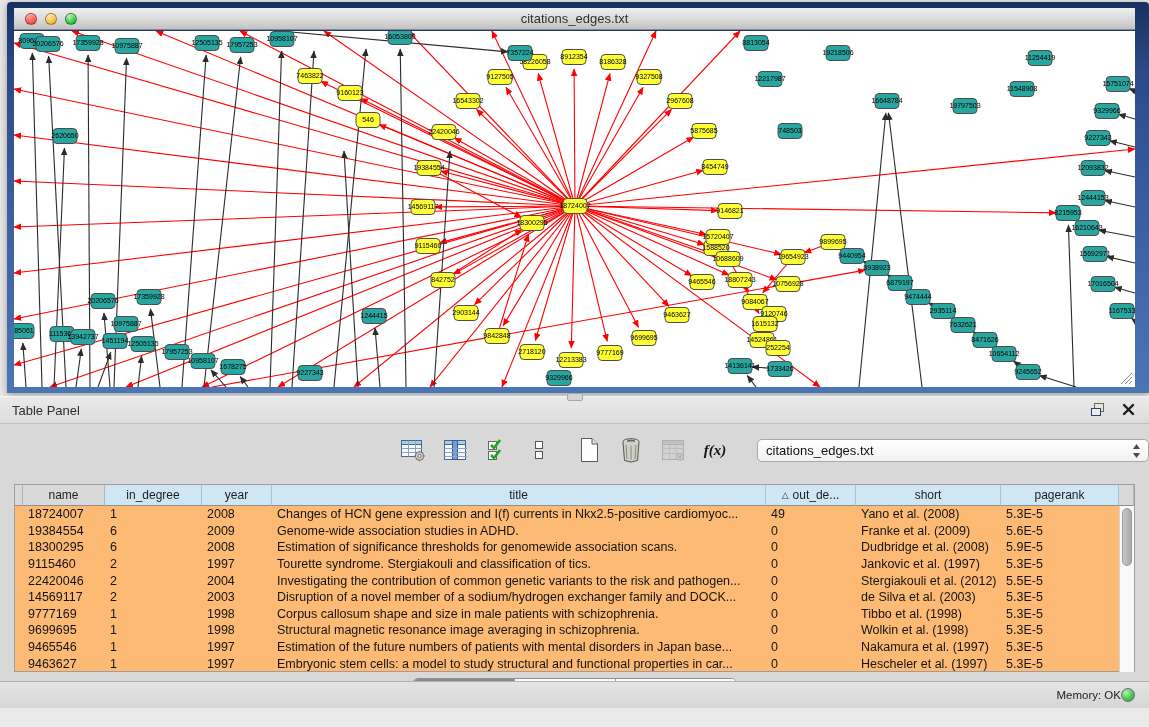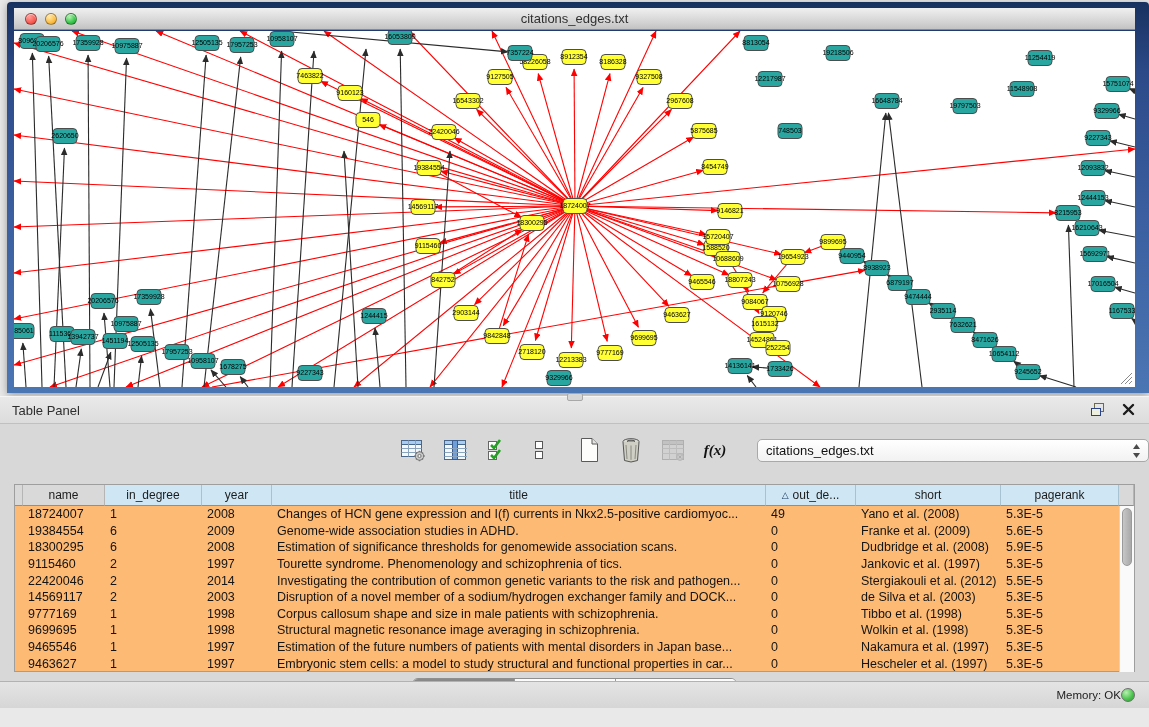--- a/index.html
+++ b/index.html
@@ -735,30 +735,30 @@
             <div class="c">Estimation of significance thresholds for genomewide association scans.</div>
             <div class="c">0</div>
             <div class="c">Dudbridge et al. (2008)</div>
             <div class="c">5.9E-5</div>
           </div>
           <div class="grid-row">
             <div></div>
             <div class="c">9115460</div>
             <div class="c">2</div>
             <div class="c">1997</div>
-            <div class="c">Tourette syndrome. Phenomenology and schizophrenia of tics.</div>
+            <div class="c">Tourette syndrome. Stergiakouli and classification of tics.</div>
             <div class="c">0</div>
             <div class="c">Jankovic et al. (1997)</div>
             <div class="c">5.3E-5</div>
           </div>
           <div class="grid-row">
             <div></div>
             <div class="c">22420046</div>
             <div class="c">2</div>
-            <div class="c">2014</div>
+            <div class="c">2004</div>
             <div class="c">Investigating the contribution of common genetic variants to the risk and pathogen...</div>
             <div class="c">0</div>
             <div class="c">Stergiakouli et al. (2012)</div>
             <div class="c">5.5E-5</div>
           </div>
           <div class="grid-row">
             <div></div>
             <div class="c">14569117</div>
             <div class="c">2</div>
             <div class="c">2003</div>

